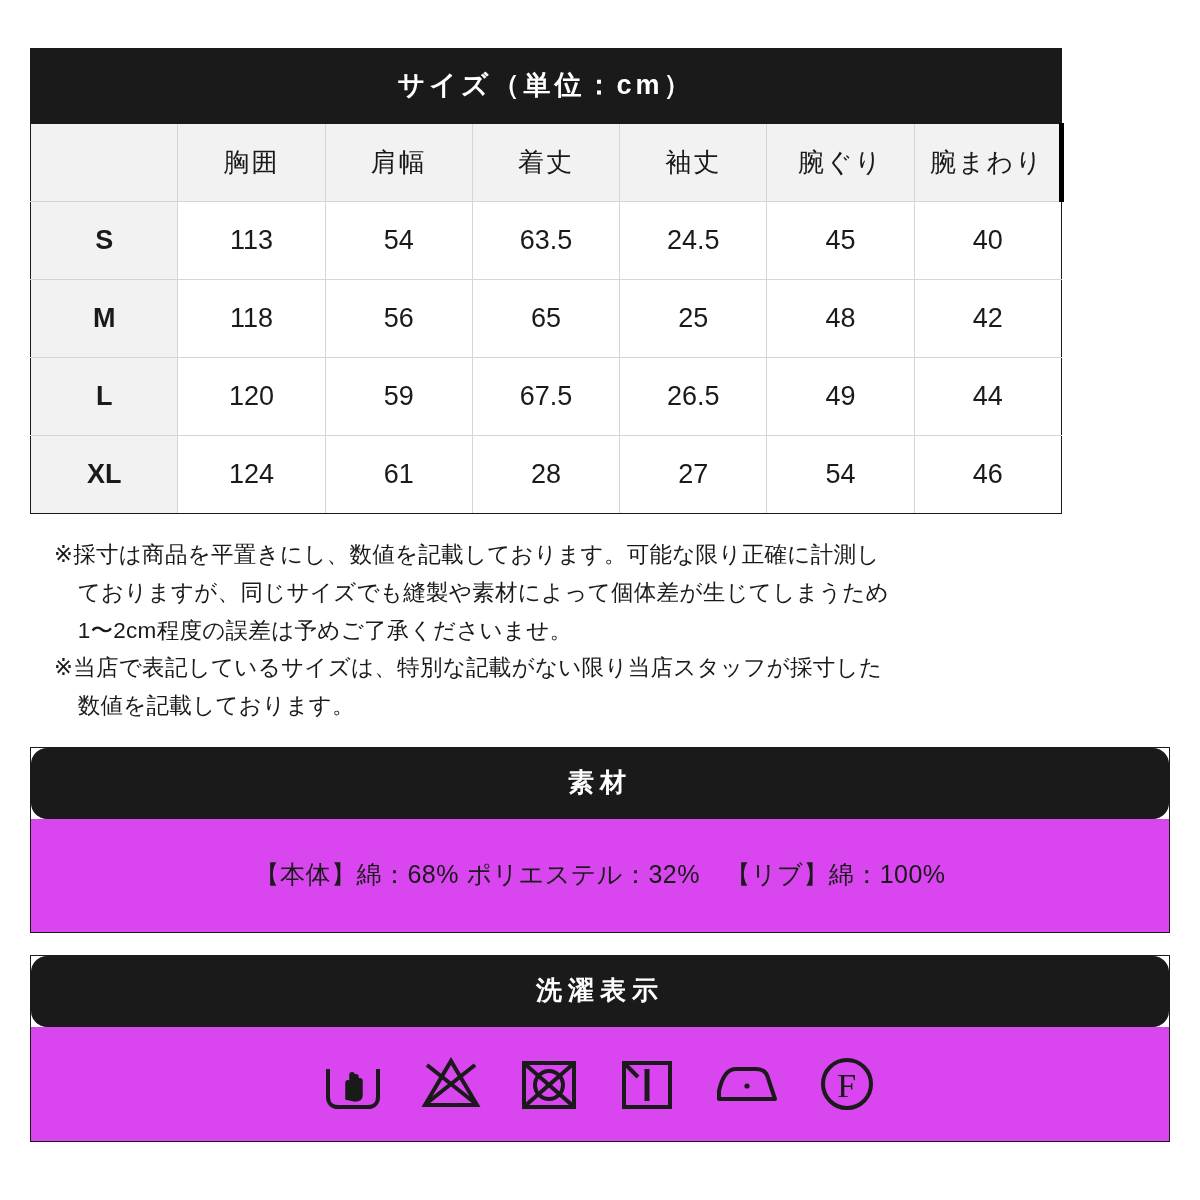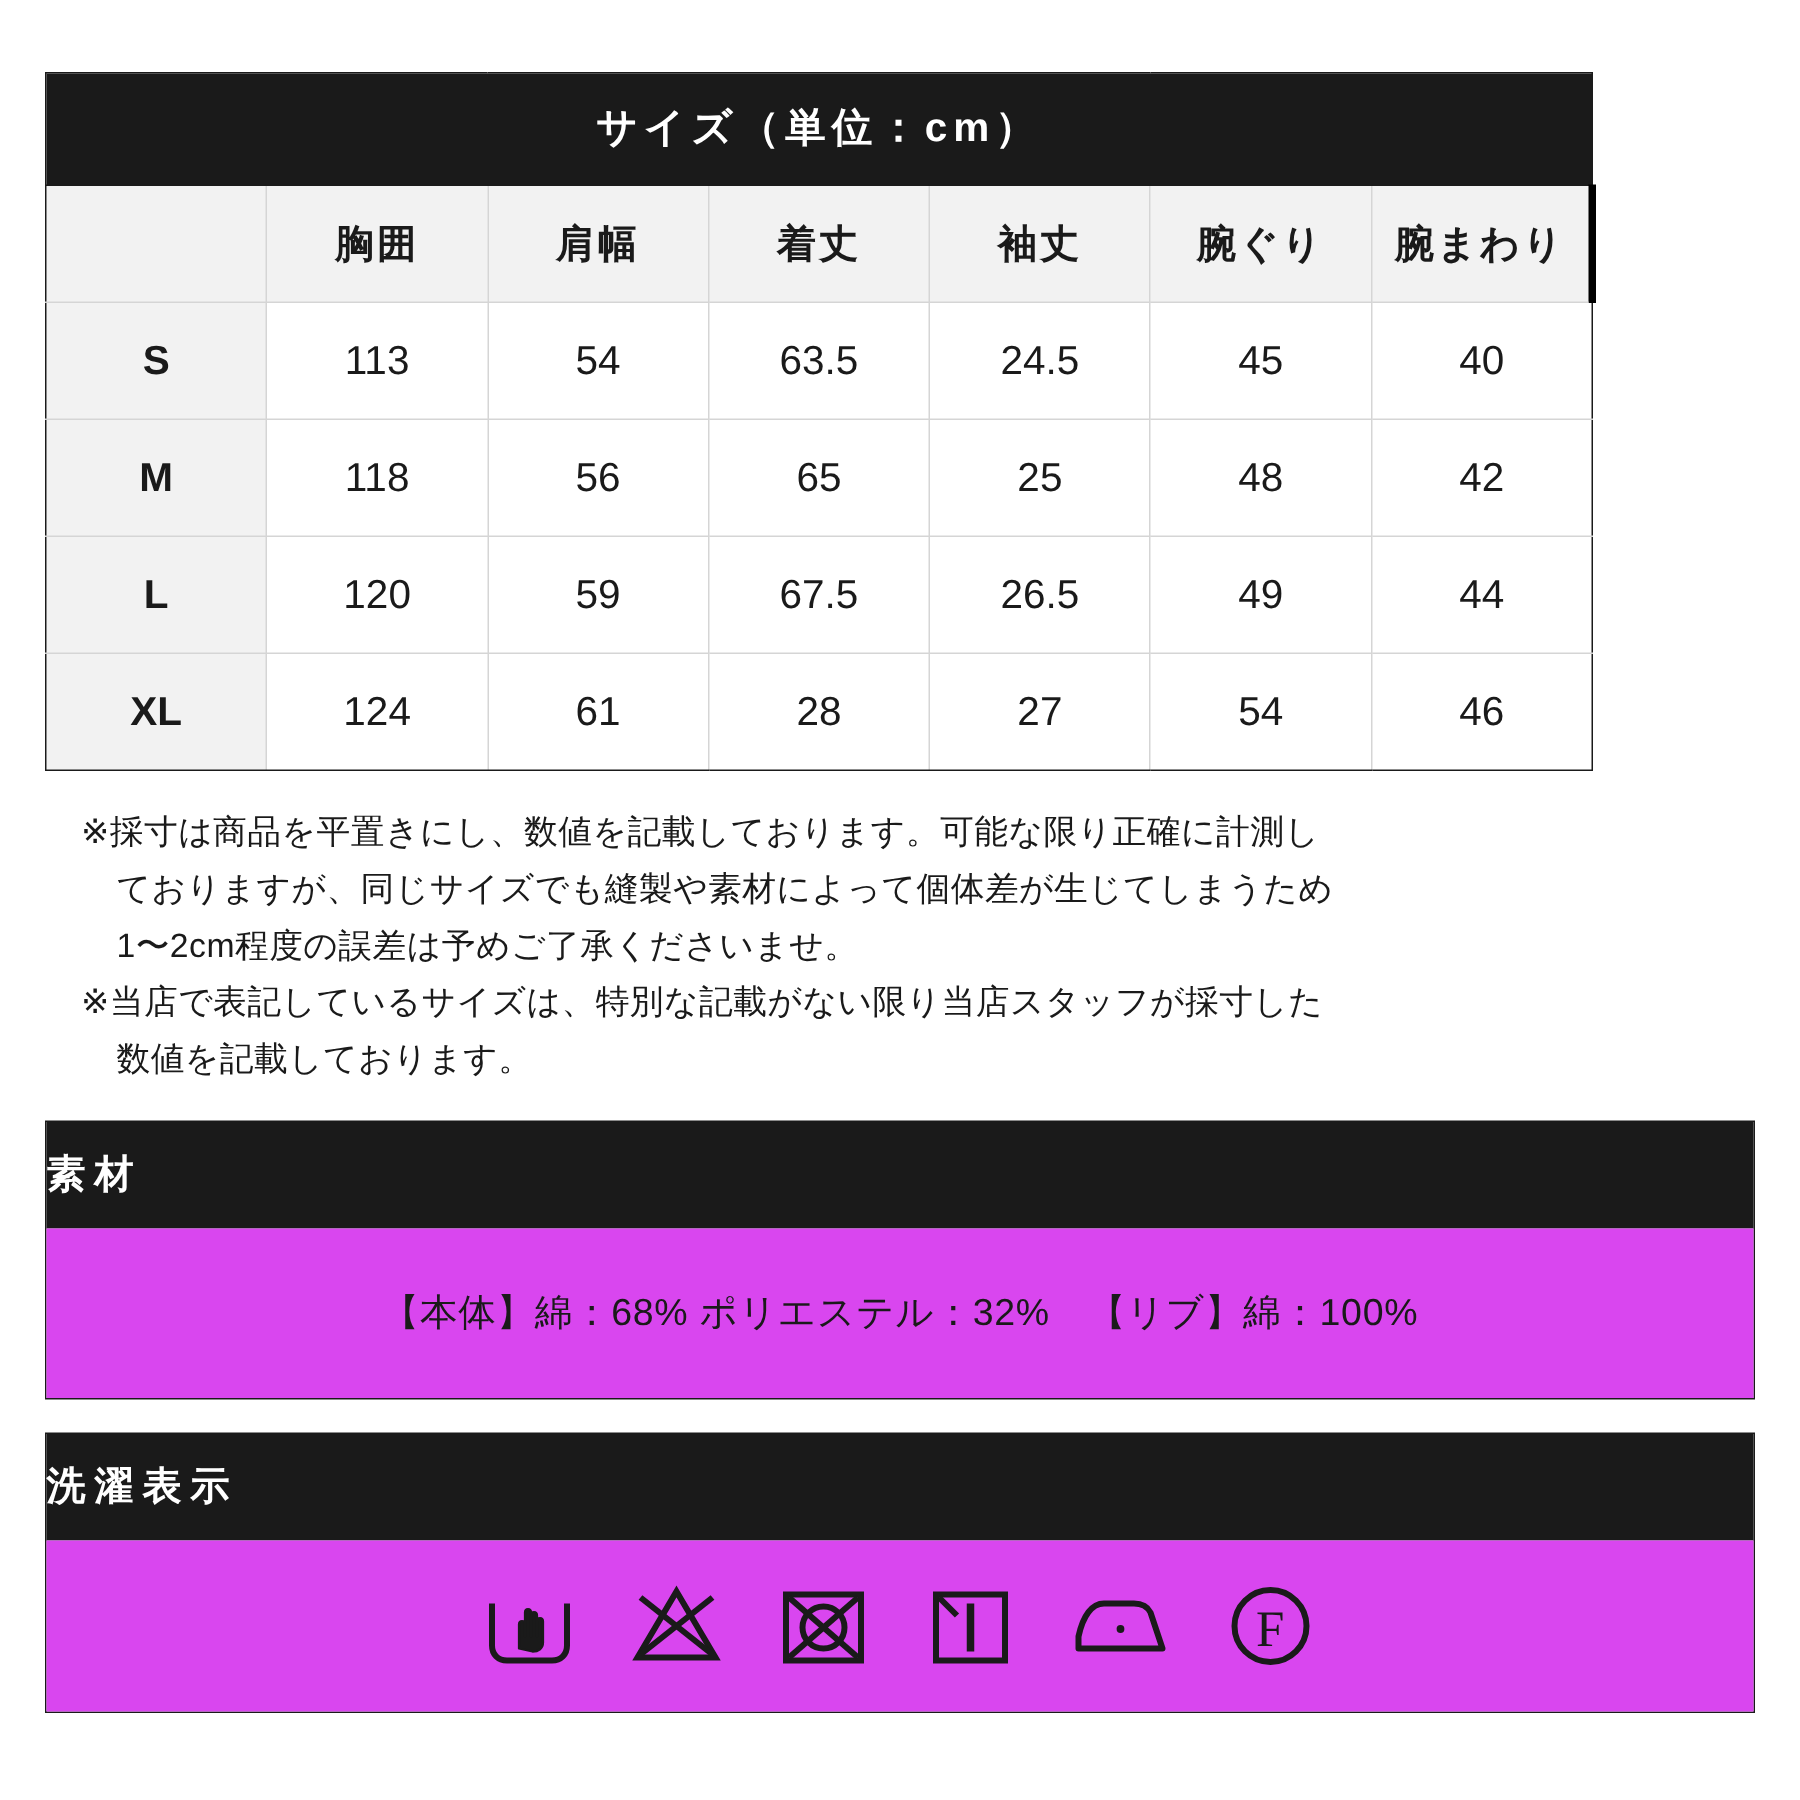--- a/index.html
+++ b/index.html
@@ -36,21 +36,21 @@
     font-weight: bold;
     letter-spacing: 4px;
     padding: 18px 0 20px 0;
     text-align: center;
     border: 1px solid #1a1a1a;
   }
   .size-table .head-row th {
     background: #f2f2f2;
     color: #1a1a1a;
     font-size: 26px;
-    font-weight: bold;
+    font-weight: normal;
     letter-spacing: 2px;
     padding: 21px 0;
     text-align: center;
     border: 1px solid #d5d5d5;
   }
   .size-table .head-row th.corner {
     background: #f2f2f2;
     border-left: 1px solid #1a1a1a;
   }
   .size-table td, .size-table th.rowhead {
@@ -100,22 +100,23 @@
     border: 1px solid #1a1a1a;
     box-sizing: border-box;
     margin-top: 22px;
   }
   .section-head {
     background: #1a1a1a;
     color: #fff;
     font-size: 26px;
     font-weight: bold;
     letter-spacing: 6px;
-    text-align: left;
+    text-align: center;
     padding: 17px 0 19px 0;
+    border-radius: 16px;
   }
   .section-body {
     background: #d946ef;
     text-align: center;
     font-size: 25px;
     padding: 39px 0 41px 0;
     letter-spacing: 0.5px;
   }
   .section-body.icons {
     padding: 26px 0 26px 0;

